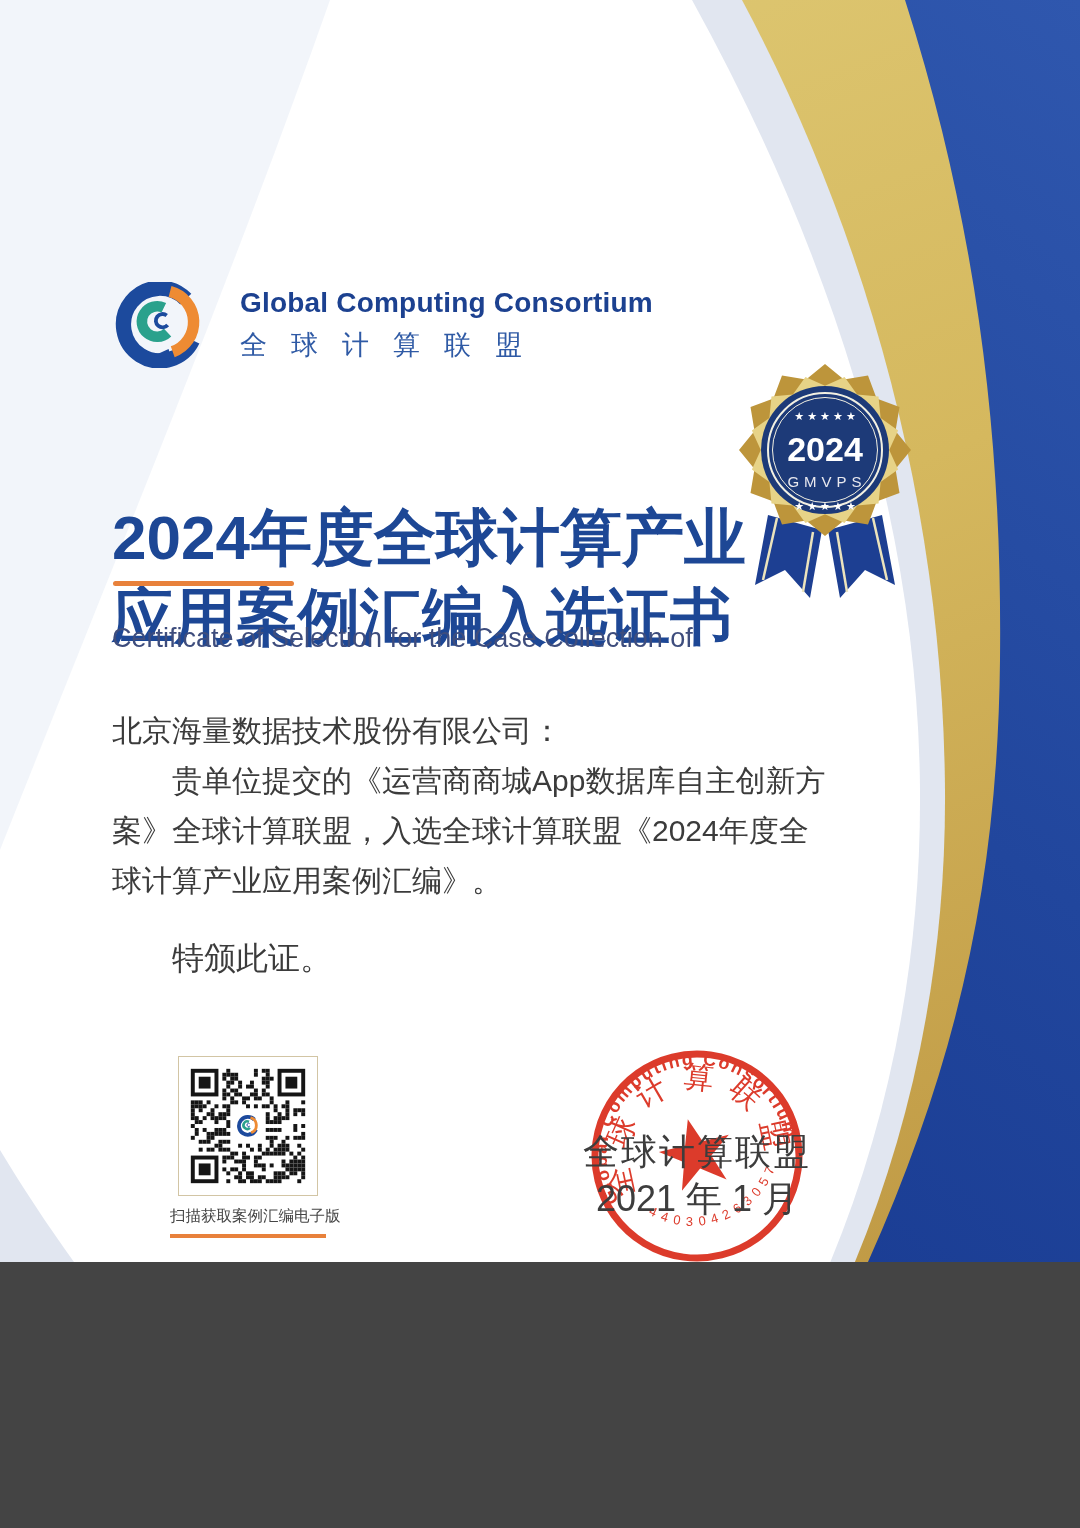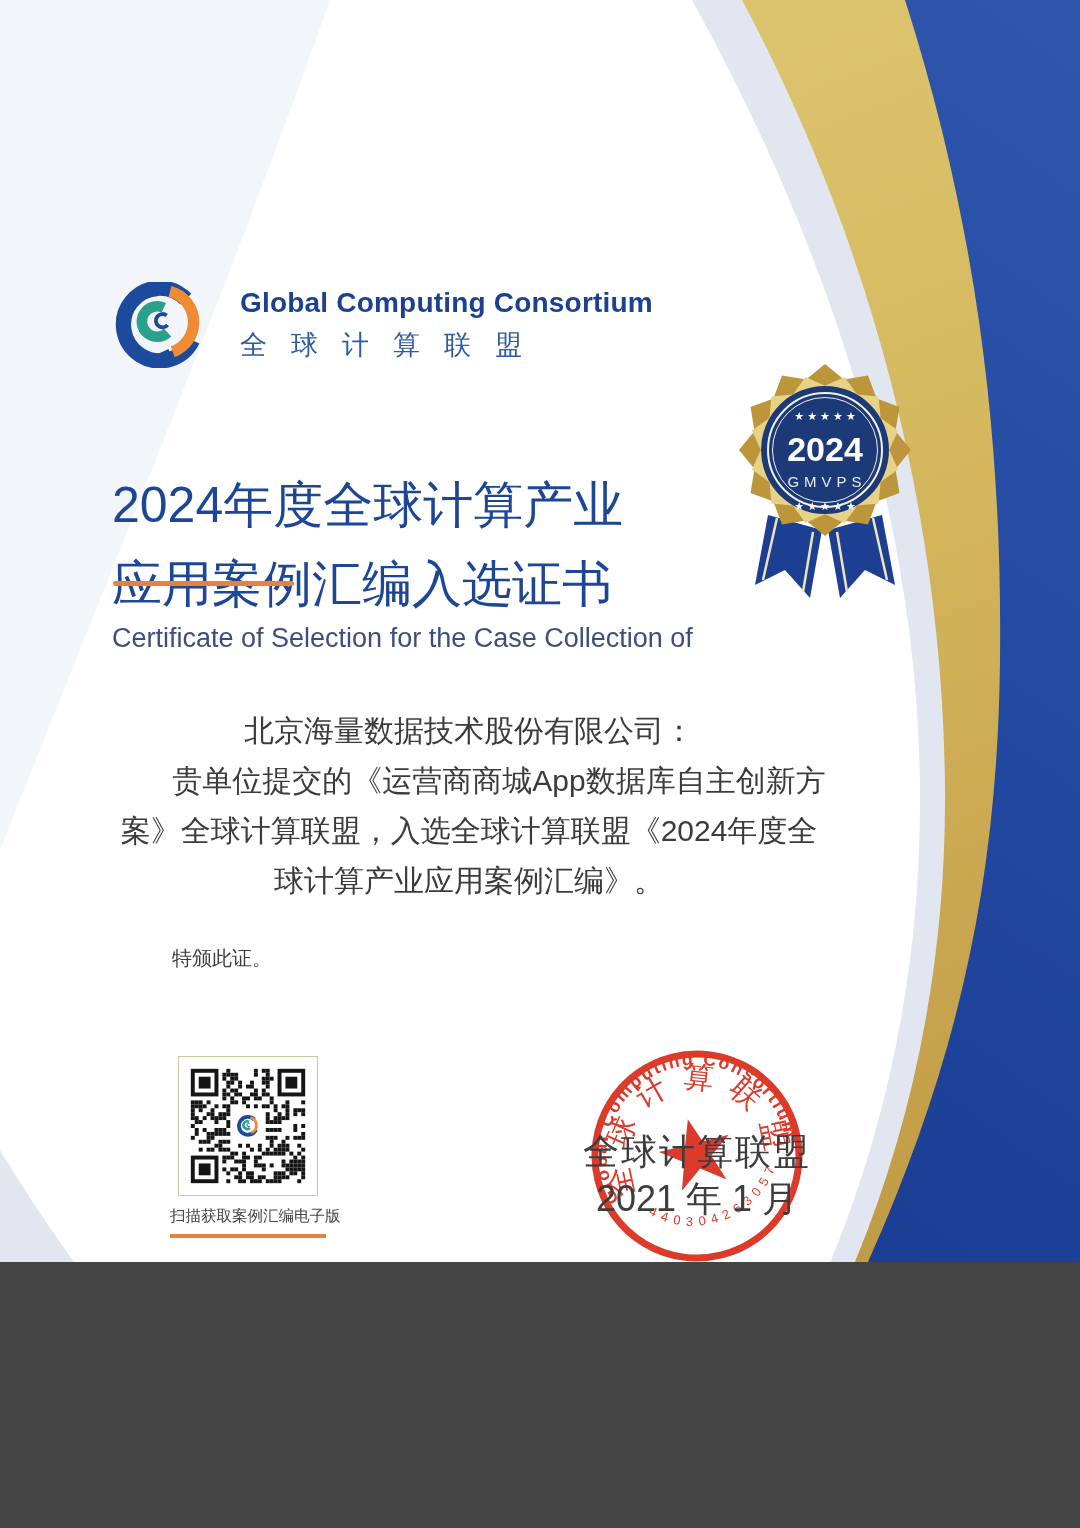--- a/index.html
+++ b/index.html
@@ -11,30 +11,30 @@
   .bg{position:absolute;left:0;top:0;width:1080px;height:1528px;}
   
   .logo-row{position:absolute;left:112px;top:282px;display:flex;align-items:center;}
   .logo-emblem{width:96px;height:86px;}
   .logo-text{margin-left:32px;}
   .logo-en{font-size:28px;font-weight:bold;color:#1c4190;letter-spacing:.2px;}
   .logo-zh{font-size:27px;color:#2f5aa5;letter-spacing:24px;margin-top:8px;white-space:nowrap;}
   
   .medal{position:absolute;left:733px;top:360px;width:190px;height:250px;}
   
-  .title{position:absolute;left:112px;top:432px;font-size:50px;line-height:79px;
-    font-weight:400;color:#1d4795;white-space:nowrap;}
+  .title{position:absolute;left:112px;top:456px;font-size:62px;line-height:79px;
+    font-weight:700;color:#1d4795;white-space:nowrap;}
   .rule{position:absolute;left:113px;top:581px;width:181px;height:5px;border-radius:3px;}
   .sub-en{position:absolute;left:112px;top:602px;font-size:27px;line-height:41px;color:#3e4d7d;margin-top:16px;}
   
   .body-block{position:absolute;left:112px;top:706px;width:714px;font-size:30px;
     line-height:50px;color:#3b3b3b;}
-  .body-block p{margin:0;text-align:center;}
+  .body-block p{margin:0;}
   .body-para{text-indent:2em;}
-  .issue-block{position:absolute;left:172px;top:936px;font-size:20px;line-height:45px;color:#3b3b3b;}
+  .issue-block{position:absolute;left:172px;top:936px;font-size:32px;line-height:45px;color:#3b3b3b;}
   
   .qr-block{position:absolute;left:170px;top:1056px;width:156px;text-align:center;}
   .qr-box{width:140px;height:140px;margin:0 auto;background:#fff;border:1px solid #d2c5a4;box-sizing:border-box;}
   .qr-caption{font-size:15.5px;color:#454545;margin-top:10px;white-space:nowrap;}
   .qr-rule{width:156px;height:4px;margin-top:7px;}
   
   .stamp{position:absolute;left:577px;top:1036px;width:240px;height:240px;transform:rotate(-14deg);opacity:.93;}
   .stamp-overlay{position:absolute;left:575px;top:1128px;width:244px;text-align:center;
     color:#3d3d3d;font-size:36px;line-height:47px;white-space:nowrap;}
   .stamp-overlay .l1{letter-spacing:2px;}

